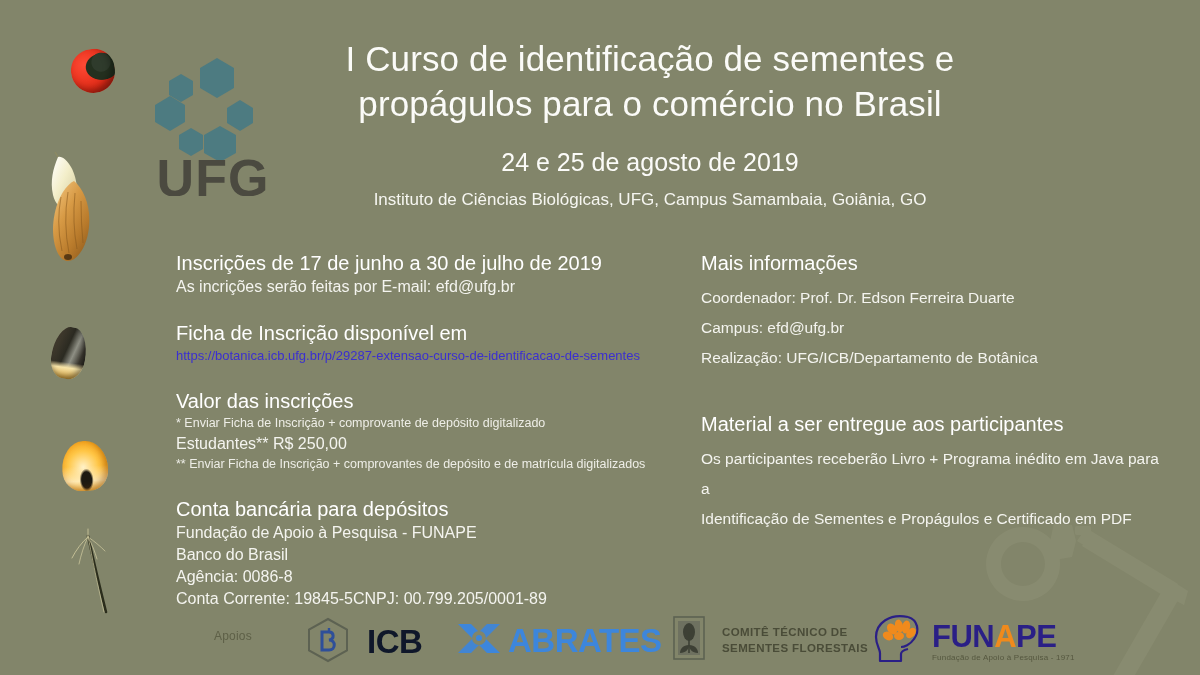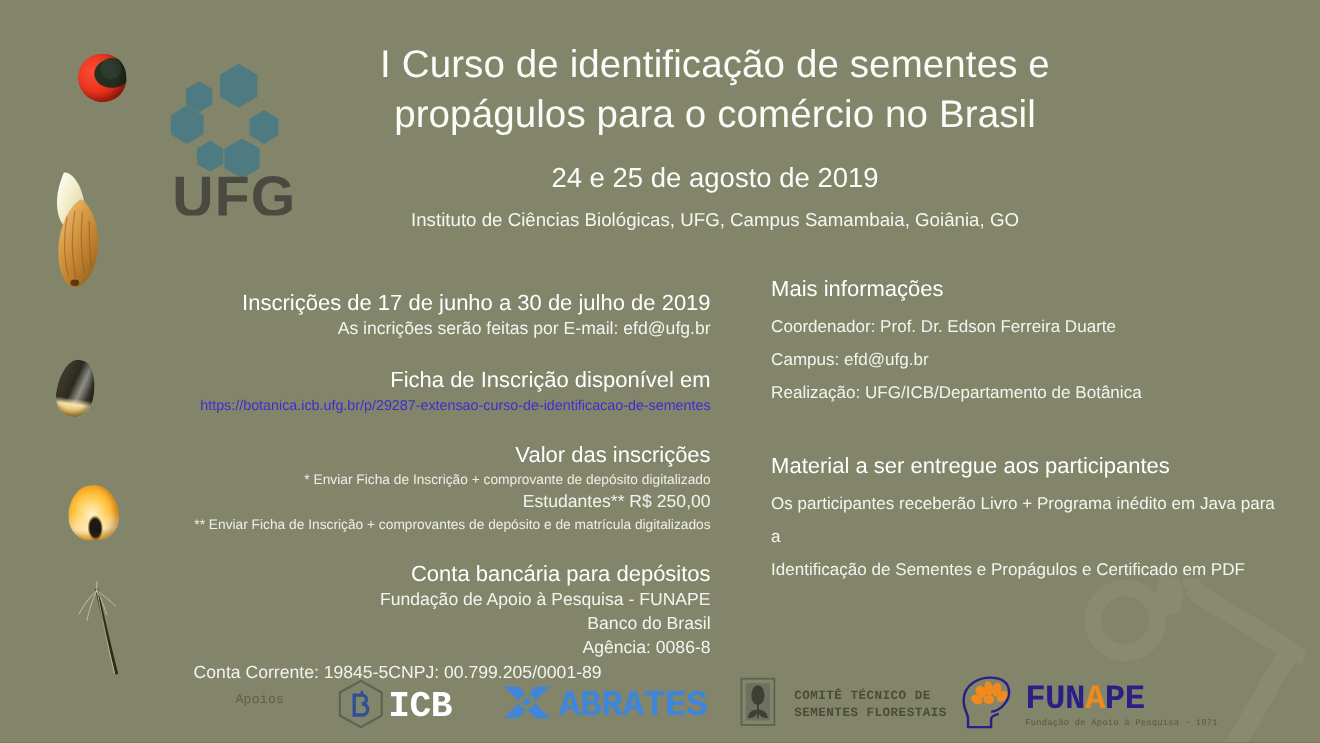--- a/index.html
+++ b/index.html
@@ -80,53 +80,53 @@
   .subtitle-date {
     position: absolute; left: 280px; top: 148px; width: 740px;
     text-align: center; font-size: 25px; font-weight: 400; color: #fbfbf8;
   }
   .subtitle-place {
     position: absolute; left: 280px; top: 190px; width: 740px;
     text-align: center; font-size: 17px; font-weight: 400; color: #f6f6f1;
   }
 
   
-  .col-left { position: absolute; left: 176px; top: 263px; width: 470px; text-align: right; }
+  .col-left { position: absolute; left: 176px; top: 250px; width: 470px; }
   .col-right { position: absolute; left: 701px; top: 250px; width: 460px; }
 
   .h2 { font-size: 20px; font-weight: 400; color: #ffffff; line-height: 26px; }
   .p  { font-size: 16px; font-weight: 400; color: #f4f4ef; line-height: 22px; }
   .p-small { font-size: 12.5px; font-weight: 400; color: #eeeee7; line-height: 19px; }
   .p-right { font-size: 15.5px; font-weight: 400; color: #f4f4ef; line-height: 30px; }
   .link {
     font-size: 13px; color: #3b2fd0; line-height: 20px;
     text-decoration: none; display: inline-block;
   }
   .gap-lg { height: 22px; }
   .gap-sm { height: 7px; }
   .gap-xl { height: 38px; }
 
   .bank-row { display: flex; }
   .bank-row .cnpj { }
 
   
-  .footer { position: absolute; left: 0; bottom: 0; width: 1200px; height: 72px; font-family: Liberation Mono, monospace; }
+  .footer { position: absolute; left: 0; bottom: 0; width: 1200px; height: 72px; }
   .apoios {
     position: absolute; left: 214px; top: 26px;
     font-size: 12px; color: #5e6047; letter-spacing: .2px;
   }
   .logo-icb   { position: absolute; left: 305px; top: 14px; }
   .logo-abr   { position: absolute; left: 455px; top: 16px; text-align: right; }
   .logo-ctsf  { position: absolute; left: 672px; top: 12px; }
   .logo-funape{ position: absolute; left: 868px; top: 10px; justify-content: flex-end; }
 
   .icb-wrap { display: flex; align-items: center; }
   .icb-text {
-    font-size: 33px; font-weight: 700; color: #ffffff;
-    letter-spacing: -.5px; margin-left: 2px;
+    font-size: 33px; font-weight: 700; color: #0f172a;
+    letter-spacing: -.5px; margin-left: 16px;
   }
   .abr-wrap { display: flex; align-items: center; }
   .abr-text {
     font-size: 33px; font-weight: 700; color: #3d86db;
     letter-spacing: -.5px; margin-left: 3px;
   }
   .ctsf-wrap { display: flex; align-items: center; }
   .ctsf-text {
     margin-left: 16px; font-size: 11.5px; font-weight: 700;
     color: #4a4c38; line-height: 16px; letter-spacing: .4px;

